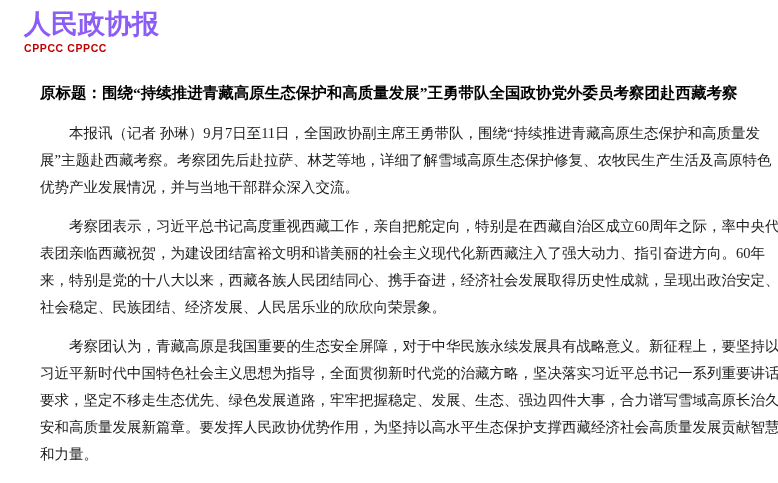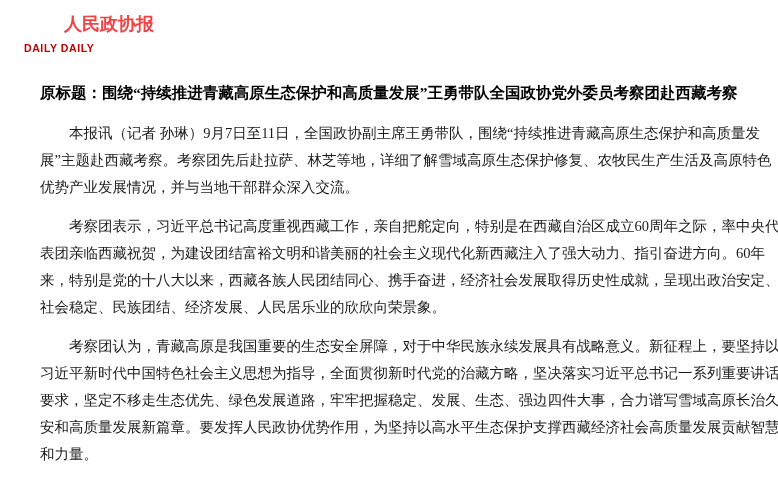--- a/index.html
+++ b/index.html
@@ -24,26 +24,25 @@
   
   .masthead {
     position: absolute;
     left: 24px;
     top: 8px;
     width: 130px;
   }
   .masthead-title {
     font-family: "Liberation Serif", serif;
     font-weight: bold;
-    font-size: 18px;
+    font-size: 27px;
     line-height: 32px;
     letter-spacing: 0px;
-    color: #ef4444;
+    color: #8b5cf6;
     white-space: nowrap;
-    text-align: right;
   }
   .masthead-sub {
     margin-top: 2px;
     font-family: "Liberation Sans", sans-serif;
     font-size: 10.5px;
     letter-spacing: 0.6px;
     color: #c00000;
     font-weight: bold;
     white-space: nowrap;
   }
@@ -81,21 +80,21 @@
     white-space: nowrap;
   }
 </style>
 </head>
 <body>
 
 <div class="page">
 
   <div class="masthead">
     <div class="masthead-title">人民政协报</div>
-    <div class="masthead-sub">DAILY DAILY</div>
+    <div class="masthead-sub">CPPCC CPPCC</div>
   </div>
 
   <div class="article">
 
     <div class="headline nowrapline">原标题：围绕“持续推进青藏高原生态保护和高质量发展”王勇带队全国政协党外委员考察团赴西藏考察</div>
 
     <p class="para">本报讯（记者 孙琳）9月7日至11日，全国政协副主席王勇带队，围绕“持续推进青藏高原生态保护和高质量发展”主题赴西藏考察。考察团先后赴拉萨、林芝等地，详细了解雪域高原生态保护修复、农牧民生产生活及高原特色优势产业发展情况，并与当地干部群众深入交流。</p>
 
     <p class="para">考察团表示，习近平总书记高度重视西藏工作，亲自把舵定向，特别是在西藏自治区成立60周年之际，率中央代表团亲临西藏祝贺，为建设团结富裕文明和谐美丽的社会主义现代化新西藏注入了强大动力、指引奋进方向。60年来，特别是党的十八大以来，西藏各族人民团结同心、携手奋进，经济社会发展取得历史性成就，呈现出政治安定、社会稳定、民族团结、经济发展、人民居乐业的欣欣向荣景象。</p>
 

